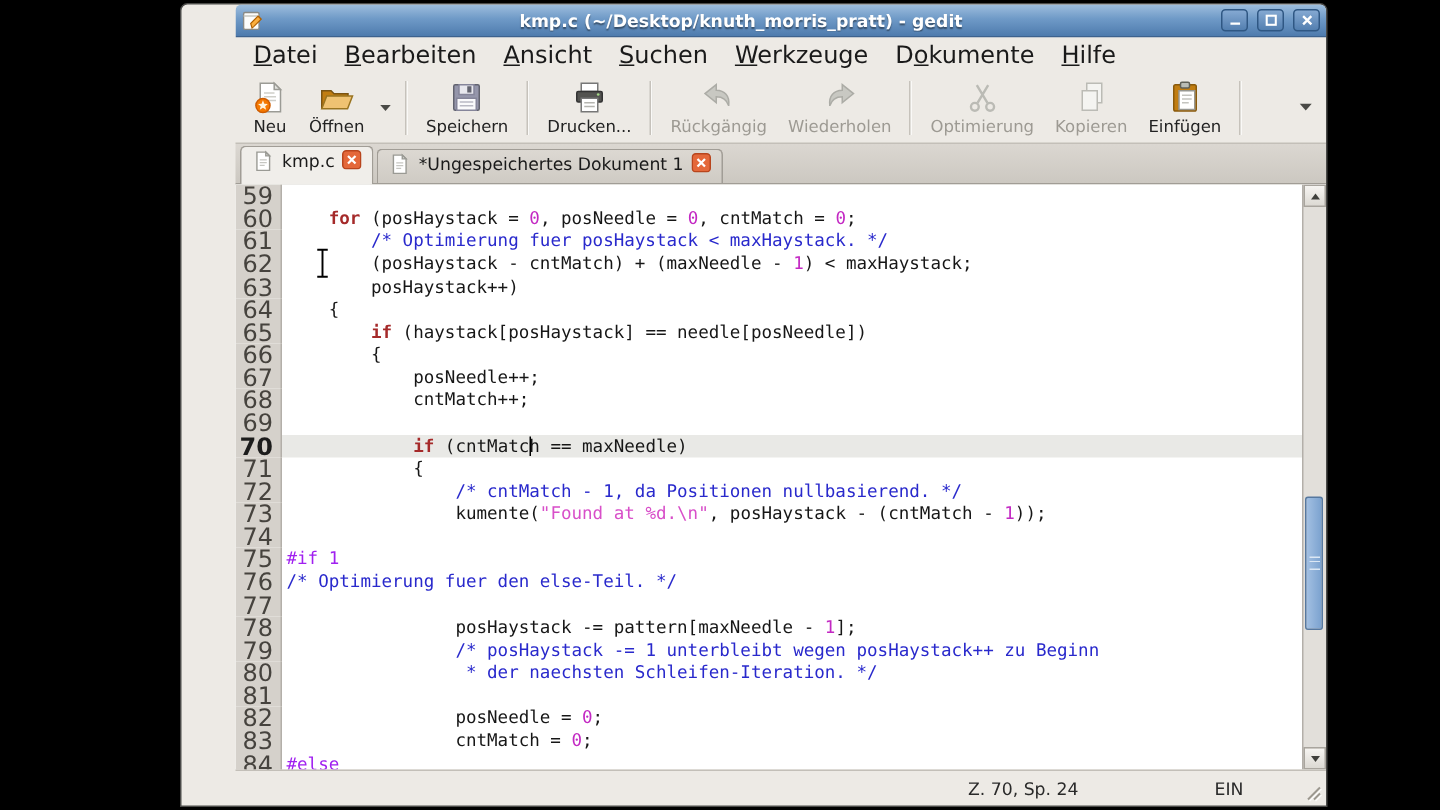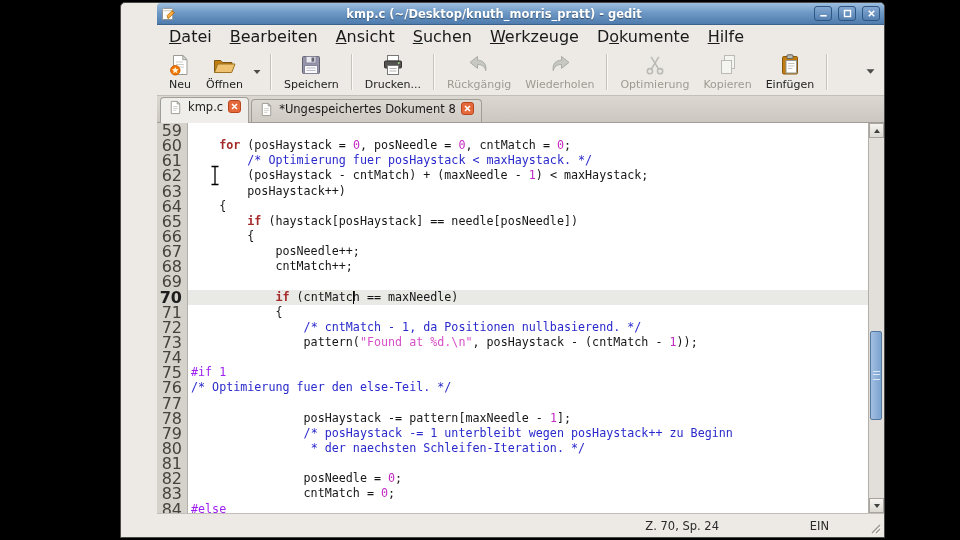--- a/index.html
+++ b/index.html
@@ -280,21 +280,21 @@
         </span>
       </div>
       <div class="tab">
         <span class="dicon">
           <svg viewBox="0 0 16 16">
             <path d="M3.5 1.5h6.3l2.7 2.7v10.3H3.5z" fill="#fff" stroke="#9a9a94"></path>
             <path d="M9.8 1.5l2.7 2.7H9.8z" fill="#e0e0dc" stroke="#9a9a94"></path>
             <path d="M5.5 7h5M5.5 9h5M5.5 11h3.5" stroke="#c6c6c1" stroke-width="0.9" fill="none"></path>
           </svg>
         </span>
-        <span class="tlabel">*Ungespeichertes Dokument 8</span>
+        <span class="tlabel">*Ungespeichertes Dokument 1</span>
         <span class="tclose">
           <svg viewBox="0 0 13 13">
             <rect x="0.5" y="0.5" width="12" height="12" rx="2.4" fill="#e4683a" stroke="#b8451d"></rect>
             <path d="M4 4l5 5M9 4L4 9" stroke="#fff" stroke-width="1.5" fill="none"></path>
           </svg>
         </span>
       </div>
     </div>
 
   <div class="editor">
@@ -350,21 +350,21 @@
         <div class="row">
           <div class="ln">71</div>
           <div class="codecell"><span>            {</span></div>
         </div>
         <div class="row">
           <div class="ln">72</div>
           <div class="codecell"><span>                </span><span class="tk-c">/* cntMatch - 1, da Positionen nullbasierend. */</span></div>
         </div>
         <div class="row">
           <div class="ln">73</div>
-          <div class="codecell"><span>                pattern(</span><span class="tk-s">"Found at %d.\n"</span><span>, posHaystack - (cntMatch - </span><span class="tk-n">1</span><span>));</span></div>
+          <div class="codecell"><span>                kumente(</span><span class="tk-s">"Found at %d.\n"</span><span>, posHaystack - (cntMatch - </span><span class="tk-n">1</span><span>));</span></div>
         </div>
         <div class="row">
           <div class="ln">74</div>
           <div class="codecell"></div>
         </div>
         <div class="row">
           <div class="ln">75</div>
           <div class="codecell"><span class="tk-d">#if 1</span></div>
         </div>
         <div class="row">

